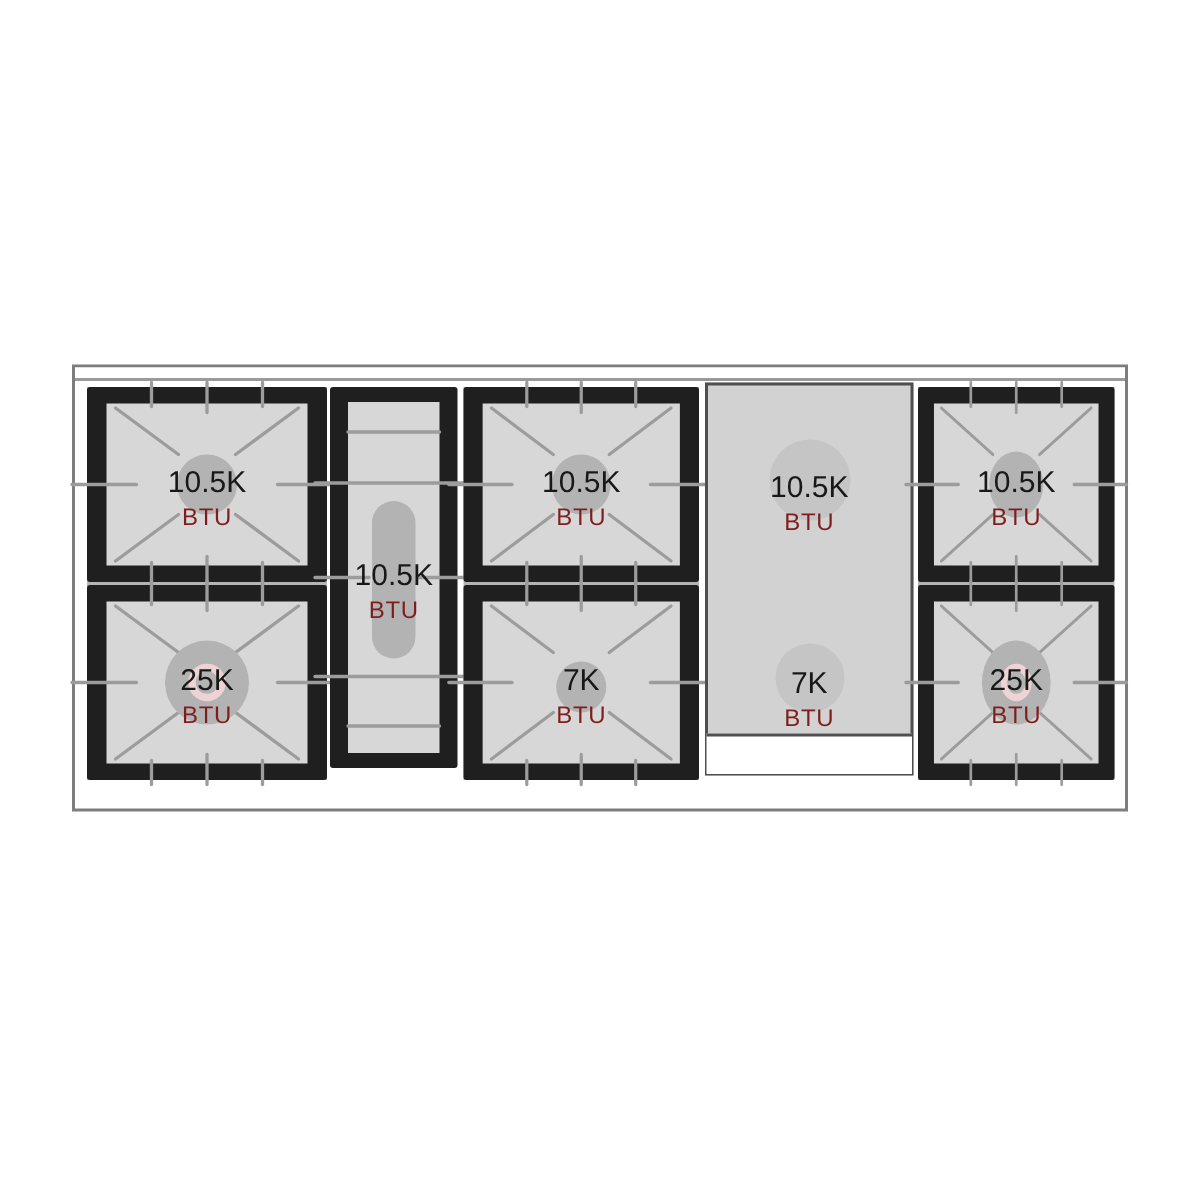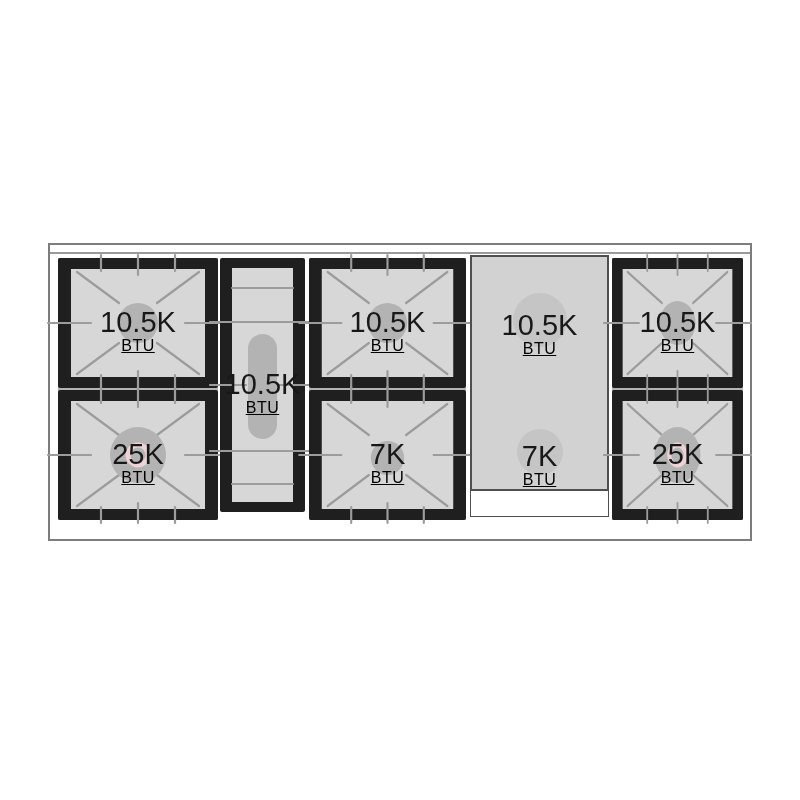--- a/index.html
+++ b/index.html
@@ -35,22 +35,22 @@
 
   .fr{fill:var(--frame);}
   .in{fill:var(--surface);}
   .gl{stroke:var(--grate-line);stroke-width:2.2;fill:none;stroke-linecap:round;}
   circle{fill:#b3b3b3;}
   .ring{fill:none;stroke-width:5;stroke:#edd3d6;}
   .cap{fill:#b3b3b3;}
 
   .label{position:absolute;inset:0;display:flex;flex-direction:column;align-items:center;
          justify-content:center;padding-top:14px;pointer-events:none;}
-  .val{font-size:29px;line-height:30px;color:var(--text);letter-spacing:0;}
-  .unit{font-size:16px;line-height:16px;color:#000000;letter-spacing:.5px;margin-top:1px;text-decoration:underline;}
+  .val{font-size:20px;line-height:30px;color:var(--text);letter-spacing:0;}
+  .unit{font-size:16px;line-height:16px;color:#7f1d1d;letter-spacing:.5px;margin-top:1px;}
 
   
   .griddle{position:absolute;left:420px;top:10px;width:139px;height:262px;
            background:var(--griddle);border:2px solid #4f4f4f;}
   .gr-circle{position:absolute;border-radius:50%;background:#c5c5c5;}
   .gr-c1{width:54px;height:54px;left:calc(50% - 27px);top:36px;}
   .gr-c2{width:46px;height:46px;left:calc(50% - 23px);top:172px;}
   .gr-tray{position:absolute;left:-1px;right:-1px;bottom:-1px;height:27px;background:#ffffff;
            border-top:2px solid #4f4f4f;}
   .gr-label{position:absolute;left:0;right:0;display:flex;flex-direction:column;align-items:center;}

